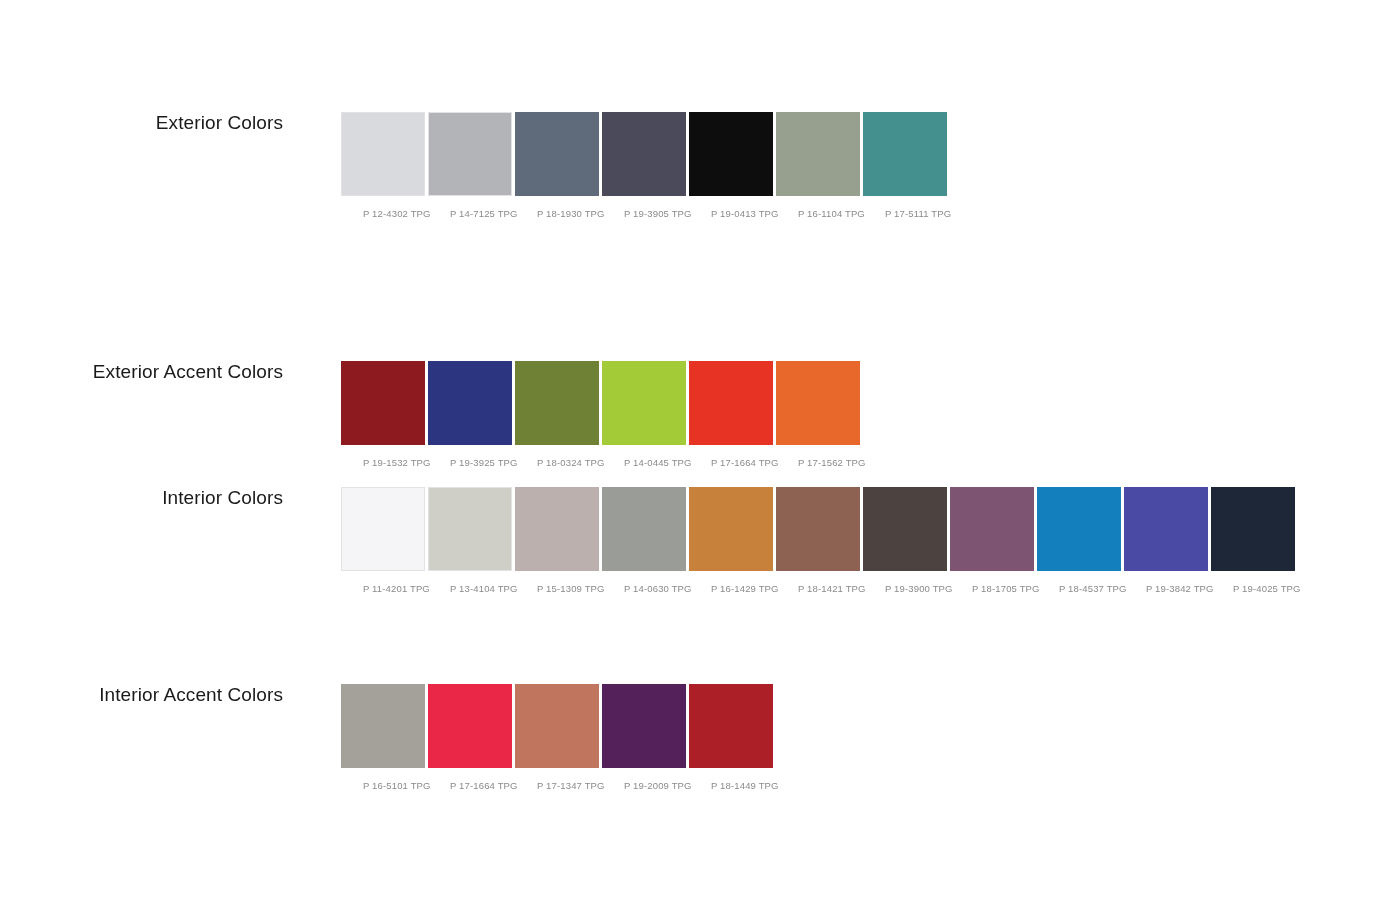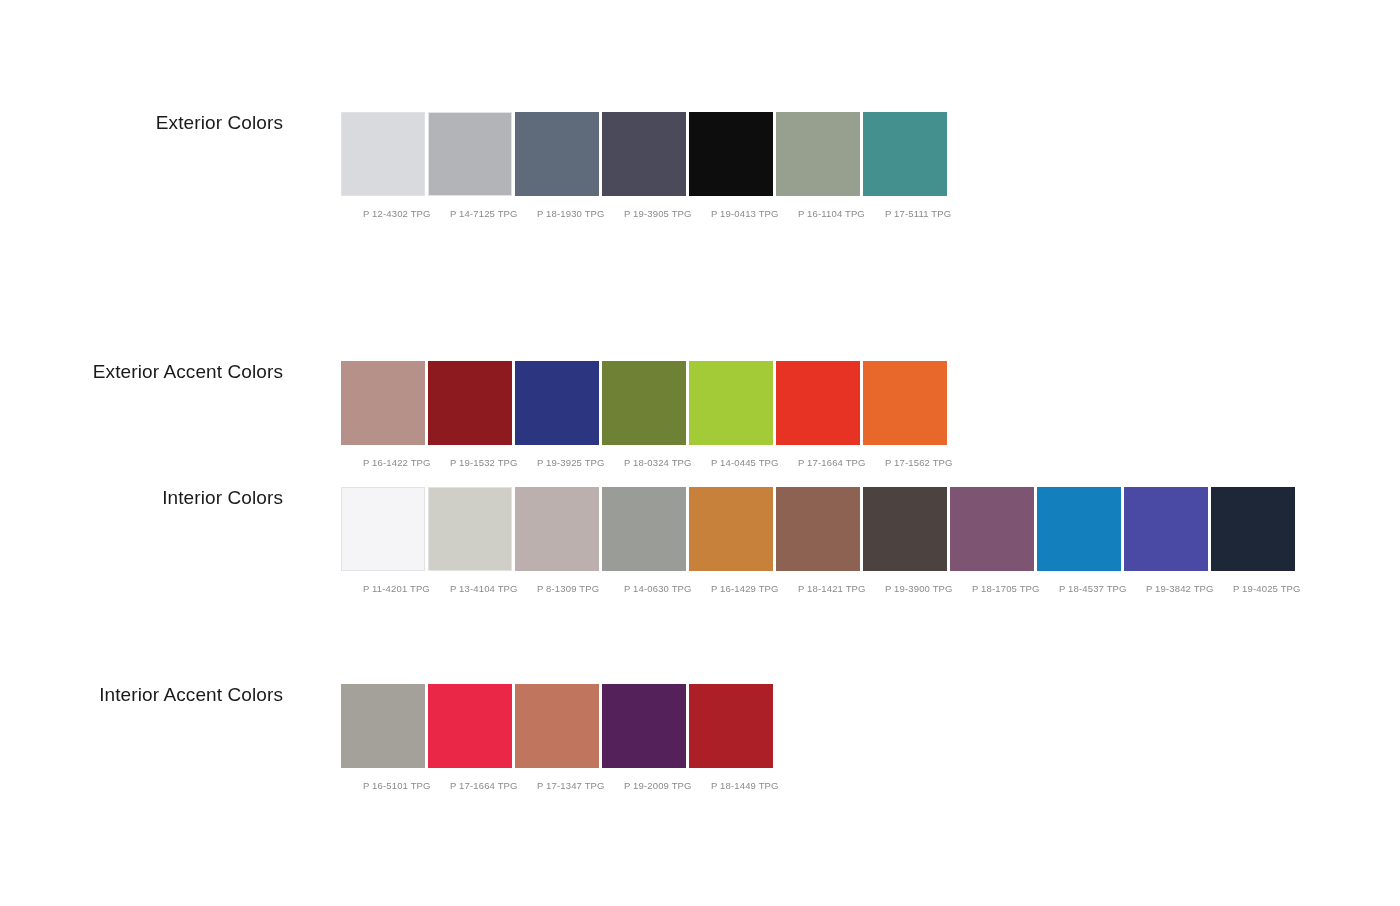--- a/index.html
+++ b/index.html
@@ -127,24 +127,20 @@
         <div class="swatch-cell">
           <div class="swatch-chip" style="background: rgb(68, 144, 143);"></div>
           <span class="swatch-code">P 17-5111 TPG</span>
         </div>
       </div>
     </div>
     <div class="palette-row row-1">
       <div class="row-heading">Exterior Accent Colors</div>
       <div class="swatch-strip">
         <div class="swatch-cell">
-          <div class="swatch-chip" style="background: rgb(181, 145, 137);"></div>
-          <span class="swatch-code">P 16-1422 TPG</span>
-        </div>
-        <div class="swatch-cell">
           <div class="swatch-chip" style="background: rgb(140, 26, 30);"></div>
           <span class="swatch-code">P 19-1532 TPG</span>
         </div>
         <div class="swatch-cell">
           <div class="swatch-chip" style="background: rgb(44, 53, 128);"></div>
           <span class="swatch-code">P 19-3925 TPG</span>
         </div>
         <div class="swatch-cell">
           <div class="swatch-chip" style="background: rgb(111, 129, 53);"></div>
           <span class="swatch-code">P 18-0324 TPG</span>
@@ -169,21 +165,21 @@
         <div class="swatch-cell">
           <div class="swatch-chip light-edge" style="background: rgb(245, 245, 247);"></div>
           <span class="swatch-code">P 11-4201 TPG</span>
         </div>
         <div class="swatch-cell">
           <div class="swatch-chip light-edge" style="background: rgb(207, 207, 200);"></div>
           <span class="swatch-code">P 13-4104 TPG</span>
         </div>
         <div class="swatch-cell">
           <div class="swatch-chip" style="background: rgb(188, 176, 174);"></div>
-          <span class="swatch-code">P 8-1309 TPG</span>
+          <span class="swatch-code">P 15-1309 TPG</span>
         </div>
         <div class="swatch-cell">
           <div class="swatch-chip" style="background: rgb(154, 156, 151);"></div>
           <span class="swatch-code">P 14-0630 TPG</span>
         </div>
         <div class="swatch-cell">
           <div class="swatch-chip" style="background: rgb(199, 129, 58);"></div>
           <span class="swatch-code">P 16-1429 TPG</span>
         </div>
         <div class="swatch-cell">

